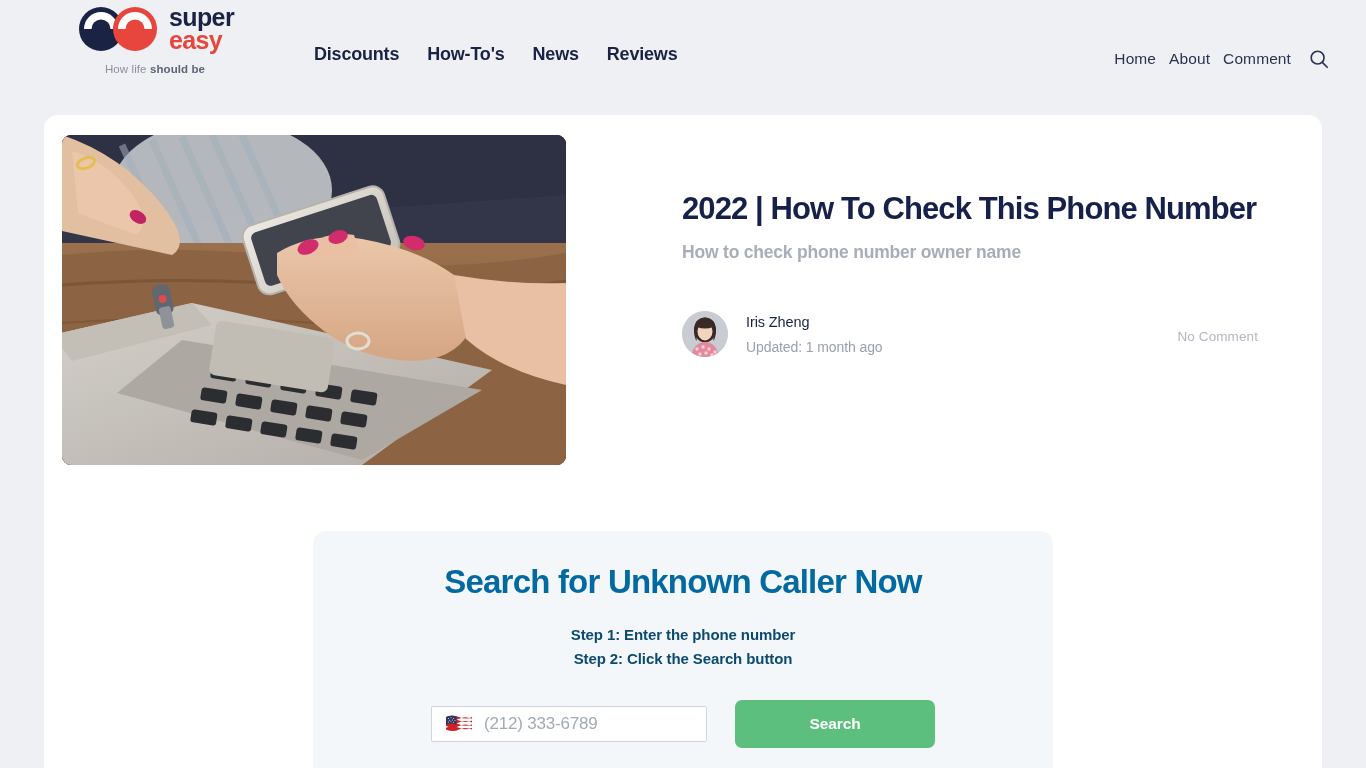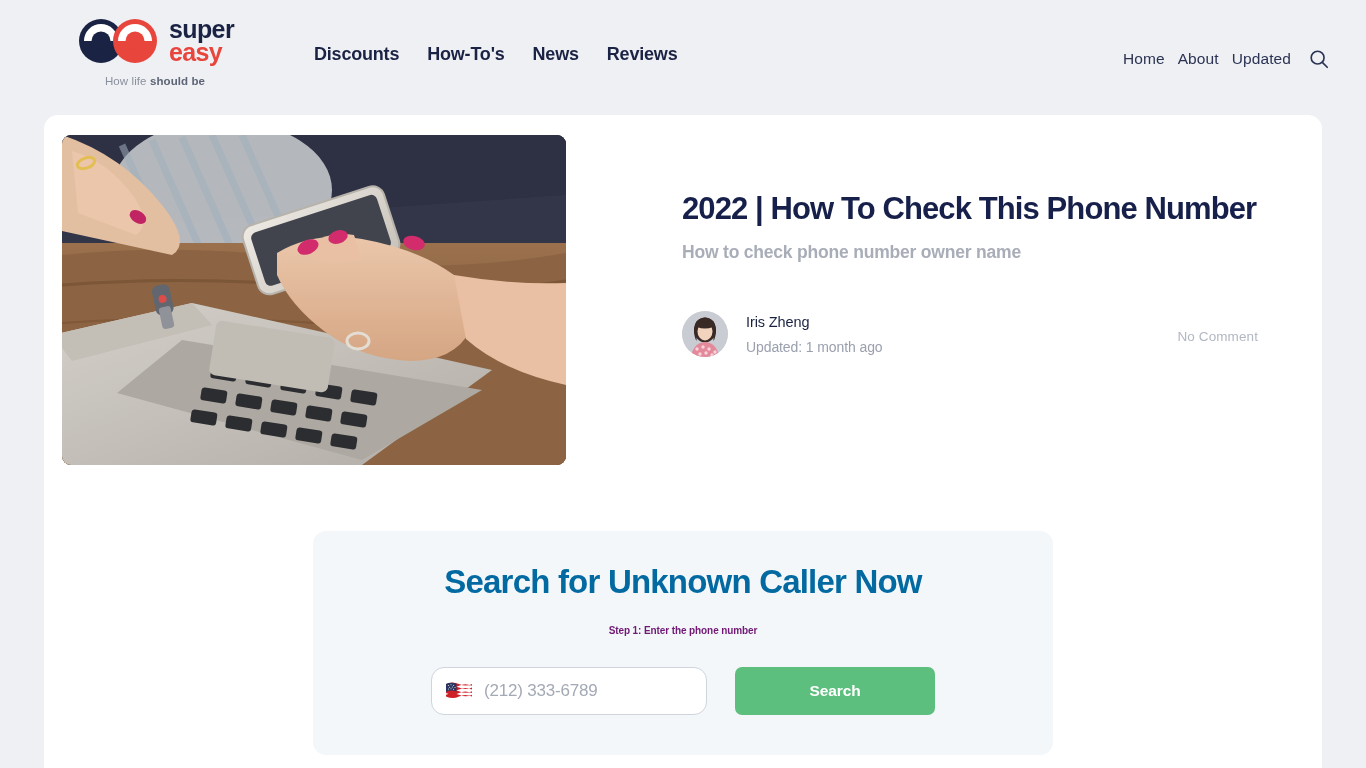--- a/index.html
+++ b/index.html
@@ -21,21 +21,21 @@
     background: #eff0f4;
     display: flex;
     align-items: flex-start;
     padding: 0 34px 0 40px;
     position: relative;
   }
   .brand {
     display: flex;
     flex-direction: column;
     align-items: center;
-    padding-top: 18px;
+    padding-top: 6px;
     width: 230px;
     flex: 0 0 auto;
   }
   .brand-row {
     display: flex;
     align-items: center;
     gap: 9px;
   }
   .logo-mark { width: 84px; height: 46px; flex: 0 0 auto; }
   .logo-word {
@@ -185,39 +185,39 @@
     text-align: center;
   }
   .search-title {
     font-size: 33px;
     font-weight: bold;
     color: #0369a1;
     letter-spacing: -0.8px;
   }
   .search-steps {
     margin-top: 22px;
-    font-size: 10px;
-    font-weight: bold;
-    color: #701a75;
+    font-size: 15px;
+    font-weight: bold;
+    color: #0c4a6e;
     line-height: 1.62;
     letter-spacing: -0.1px;
   }
   .search-form {
     margin-top: 28px;
     display: flex;
     justify-content: center;
     align-items: center;
     gap: 28px;
   }
   .phone-field {
     width: 276px;
-    height: 48px;
+    height: 36px;
     background: #fff;
     border: 1px solid #cfd4dd;
-    border-radius: 13px;
+    border-radius: 2px;
     display: flex;
     align-items: center;
     padding: 0 14px;
     gap: 12px;
   }
   .flag-icon { width: 26px; height: 18px; flex: 0 0 auto; }
   .flag-icon svg { display: block; width: 100%; height: 100%; }
   .phone-input {
     flex: 1 1 auto;
     border: none;
@@ -272,21 +272,21 @@
   <nav class="main-nav">
     <a href="#">Discounts</a>
     <a href="#">How-To's</a>
     <a href="#">News</a>
     <a href="#">Reviews</a>
   </nav>
 
   <nav class="util-nav">
     <a href="#">Home</a>
     <a href="#">About</a>
-    <a href="#">Updated</a>
+    <a href="#">Comment</a>
     <button class="search-btn">
       <svg viewBox="0 0 24 24" width="22" height="22" fill="none" stroke="#2b3353" stroke-width="1.8" stroke-linecap="round">
         <circle cx="10.5" cy="10.5" r="7"></circle>
         <line x1="15.6" y1="15.6" x2="21" y2="21"></line>
       </svg>
     </button>
   </nav>
 </header>
 
 <main class="content-card">
@@ -397,20 +397,21 @@
         <span class="byline-comment">No Comment</span>
       </div>
     </div>
   </section>
 
   <section class="search-panel-wrap">
     <div class="search-panel">
       <h2 class="search-title">Search for Unknown Caller Now</h2>
       <div class="search-steps">
         <div>Step 1: Enter the phone number</div>
+        <div>Step 2: Click the Search button</div>
       </div>
       <form class="search-form">
         <label class="phone-field">
           <span class="flag-icon">
             <svg viewBox="0 0 26 18" xmlns="http://www.w3.org/2000/svg">
               <path d="M0 2 Q6 -1 13 2 T26 2 L26 15 Q19 18 13 15 T0 15 Z" fill="#ffffff"></path>
               <g fill="#cf2027">
                 <path d="M0 2 Q6 -1 13 2 T26 2 L26 3.8 Q19 0.8 13 3.8 T0 3.8 Z"></path>
                 <path d="M0 5.6 Q6 2.6 13 5.6 T26 5.6 L26 7.4 Q19 4.4 13 7.4 T0 7.4 Z"></path>
                 <path d="M0 9.2 Q6 6.2 13 9.2 T26 9.2 L26 11 Q19 8 13 11 T0 11 Z"></path>

